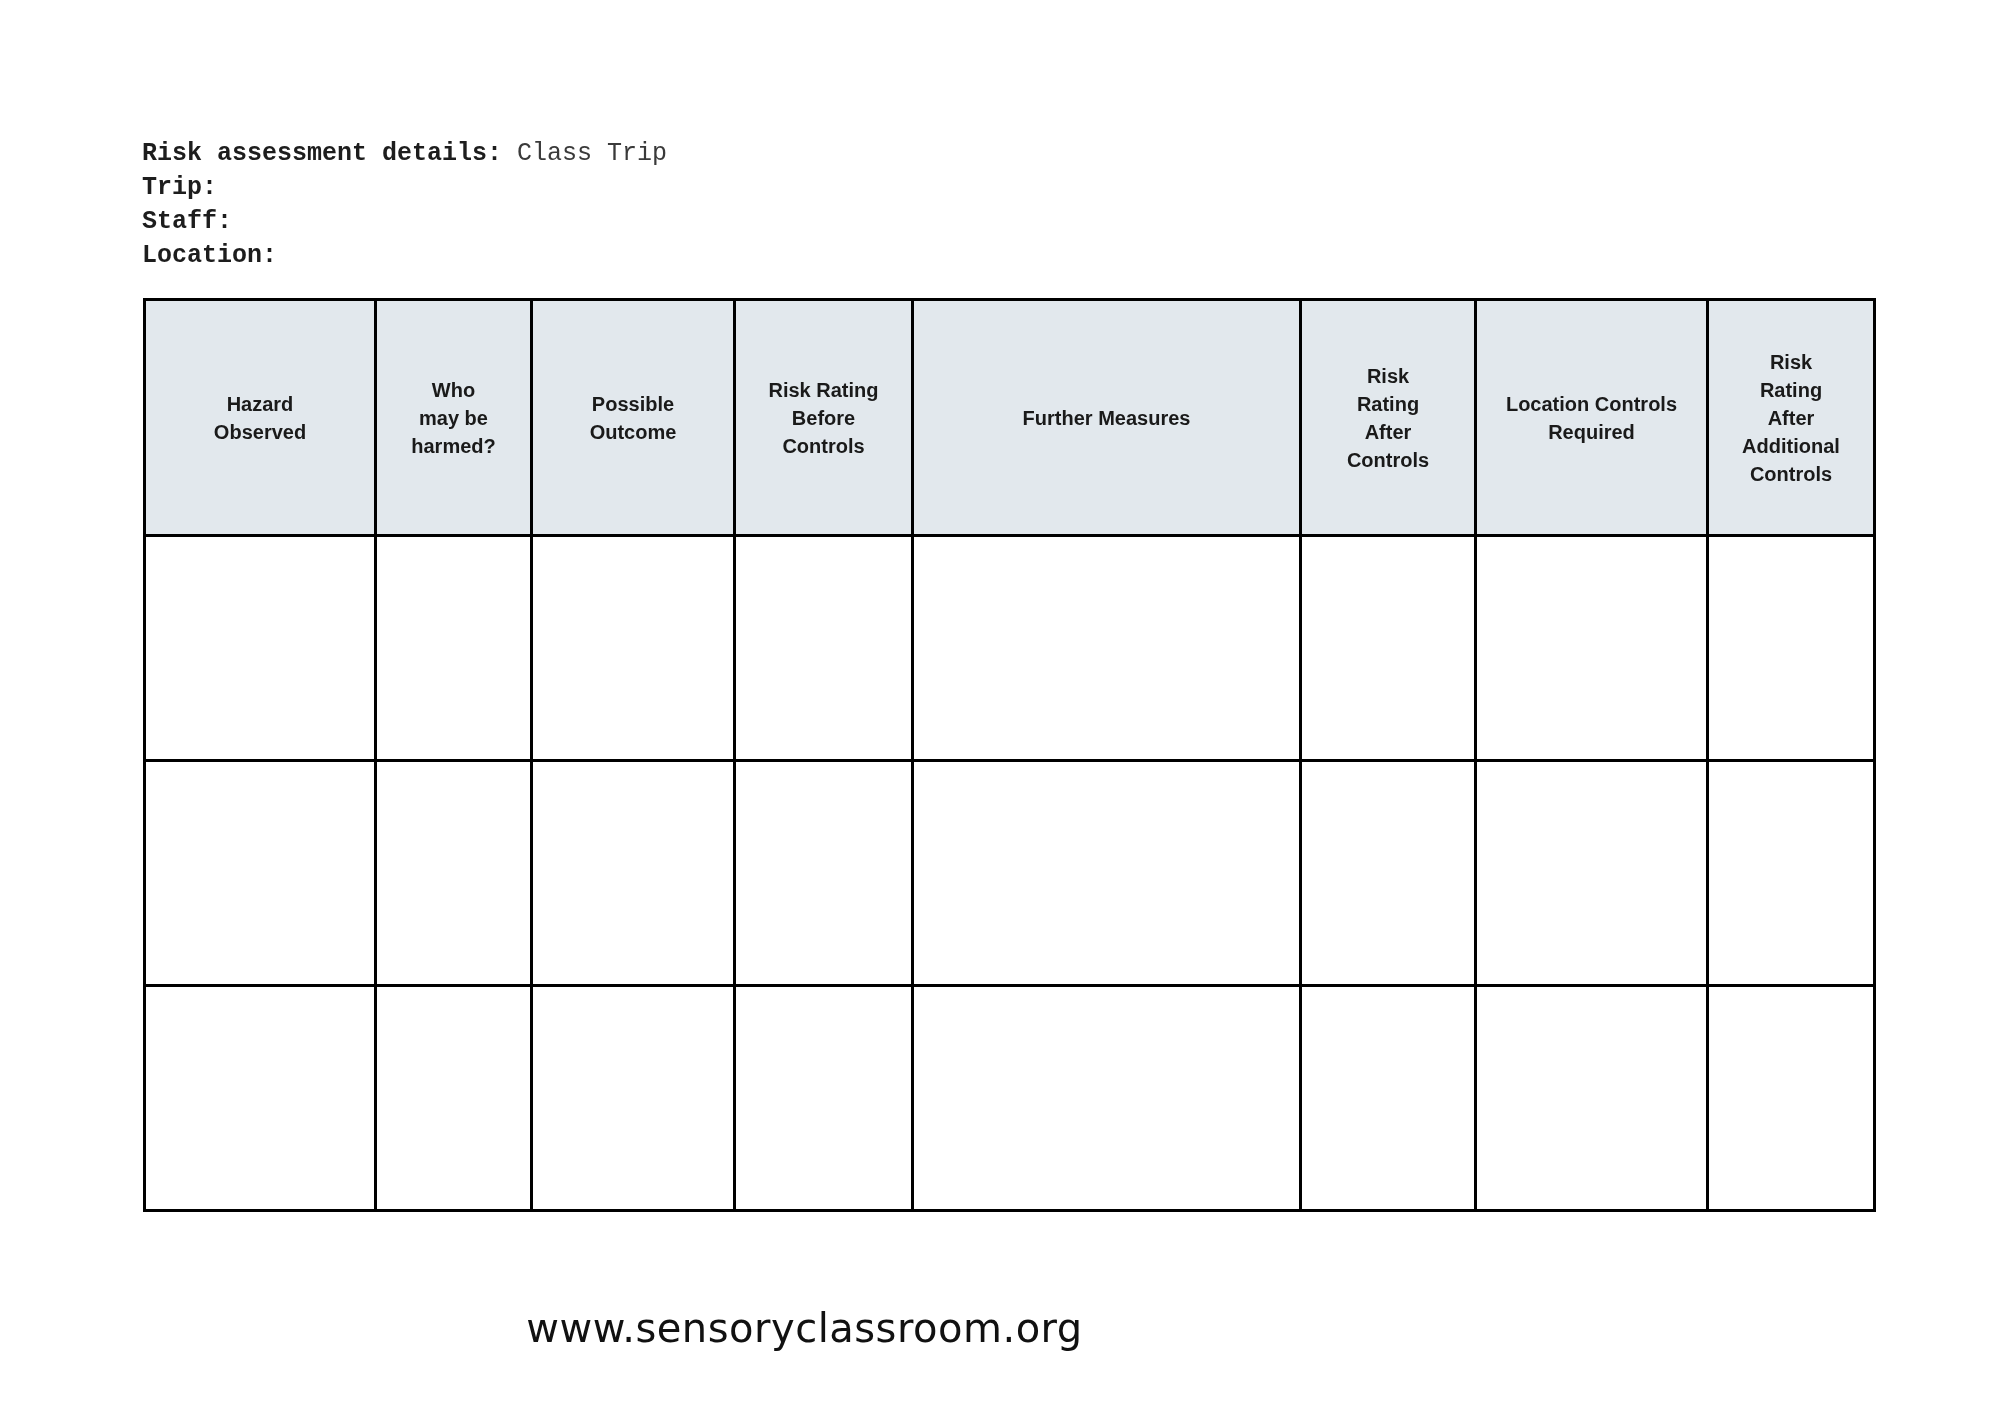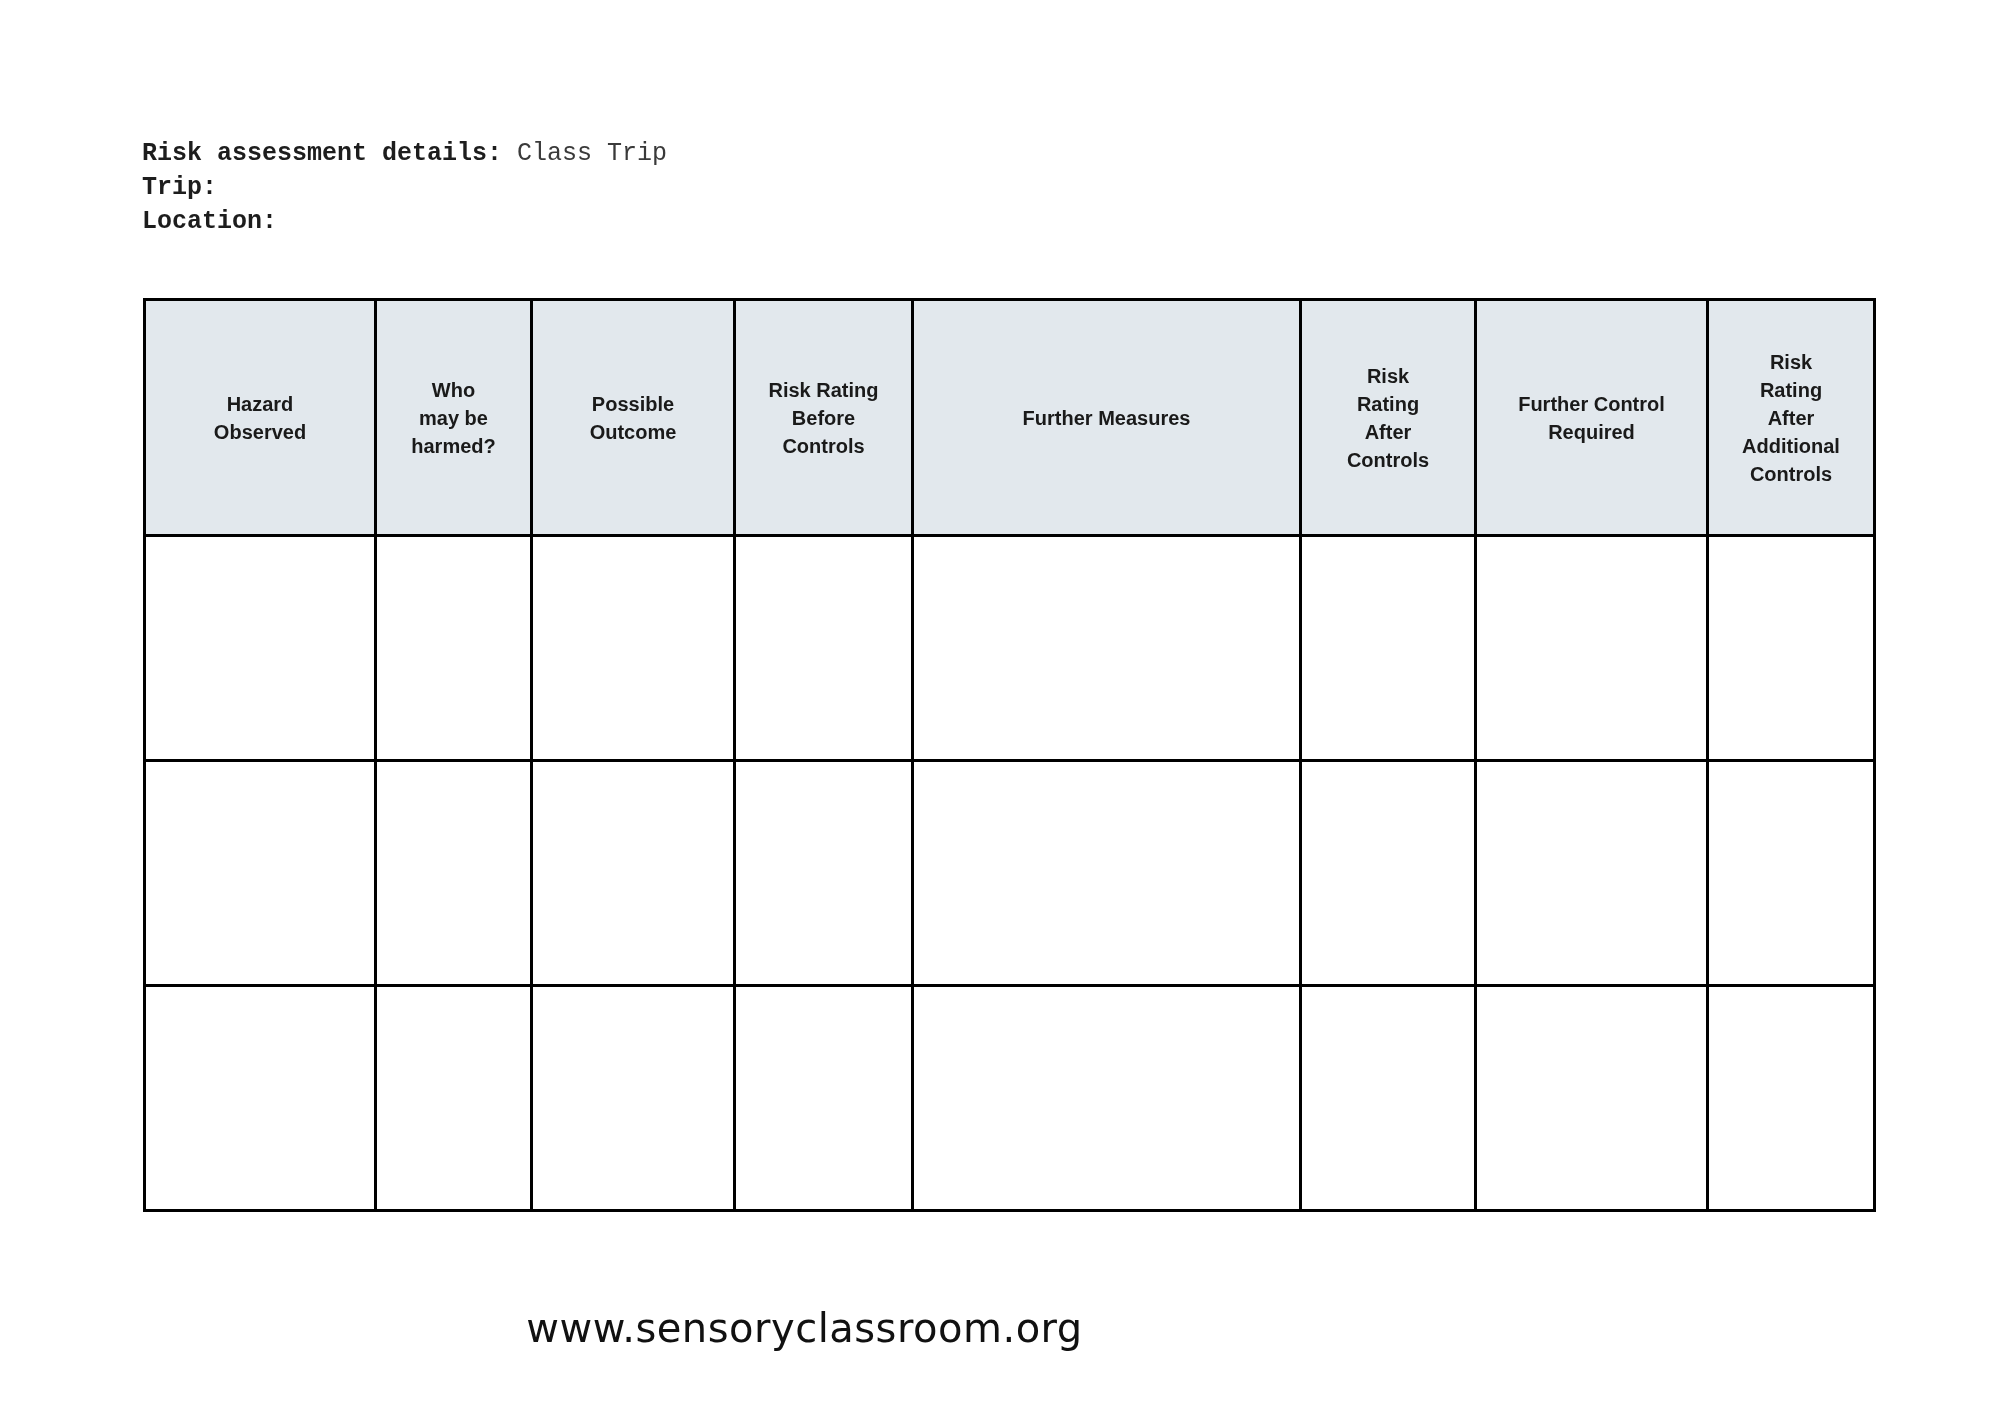--- a/index.html
+++ b/index.html
@@ -91,20 +91,24 @@
 
 <div class="page">
 
   <div class="meta">
     <p class="meta-line">
       <span class="meta-label">Risk assessment details:</span>
       <span class="meta-value">Class Trip</span>
     </p>
     <p class="meta-line">
       <span class="meta-label">Trip:</span>
+      <span class="meta-value"></span>
+    </p>
+    <p class="meta-line">
+      <span class="meta-label">Staff:</span>
       <span class="meta-value"></span>
     </p>
     <p class="meta-line">
       <span class="meta-label">Location:</span>
       <span class="meta-value"></span>
     </p>
   </div>
 
   <table class="ra">
     <colgroup>
@@ -140,21 +144,21 @@
         <th>
             <span class="th-text">Further Measures</span>
           </th>
         <th>
             <span class="th-text">Risk
 Rating
 After
 Controls</span>
           </th>
         <th>
-            <span class="th-text">Further Control
+            <span class="th-text">Location Controls
 Required</span>
           </th>
         <th>
             <span class="th-text">Risk
 Rating
 After
 Additional
 Controls</span>
           </th>
       </tr>

